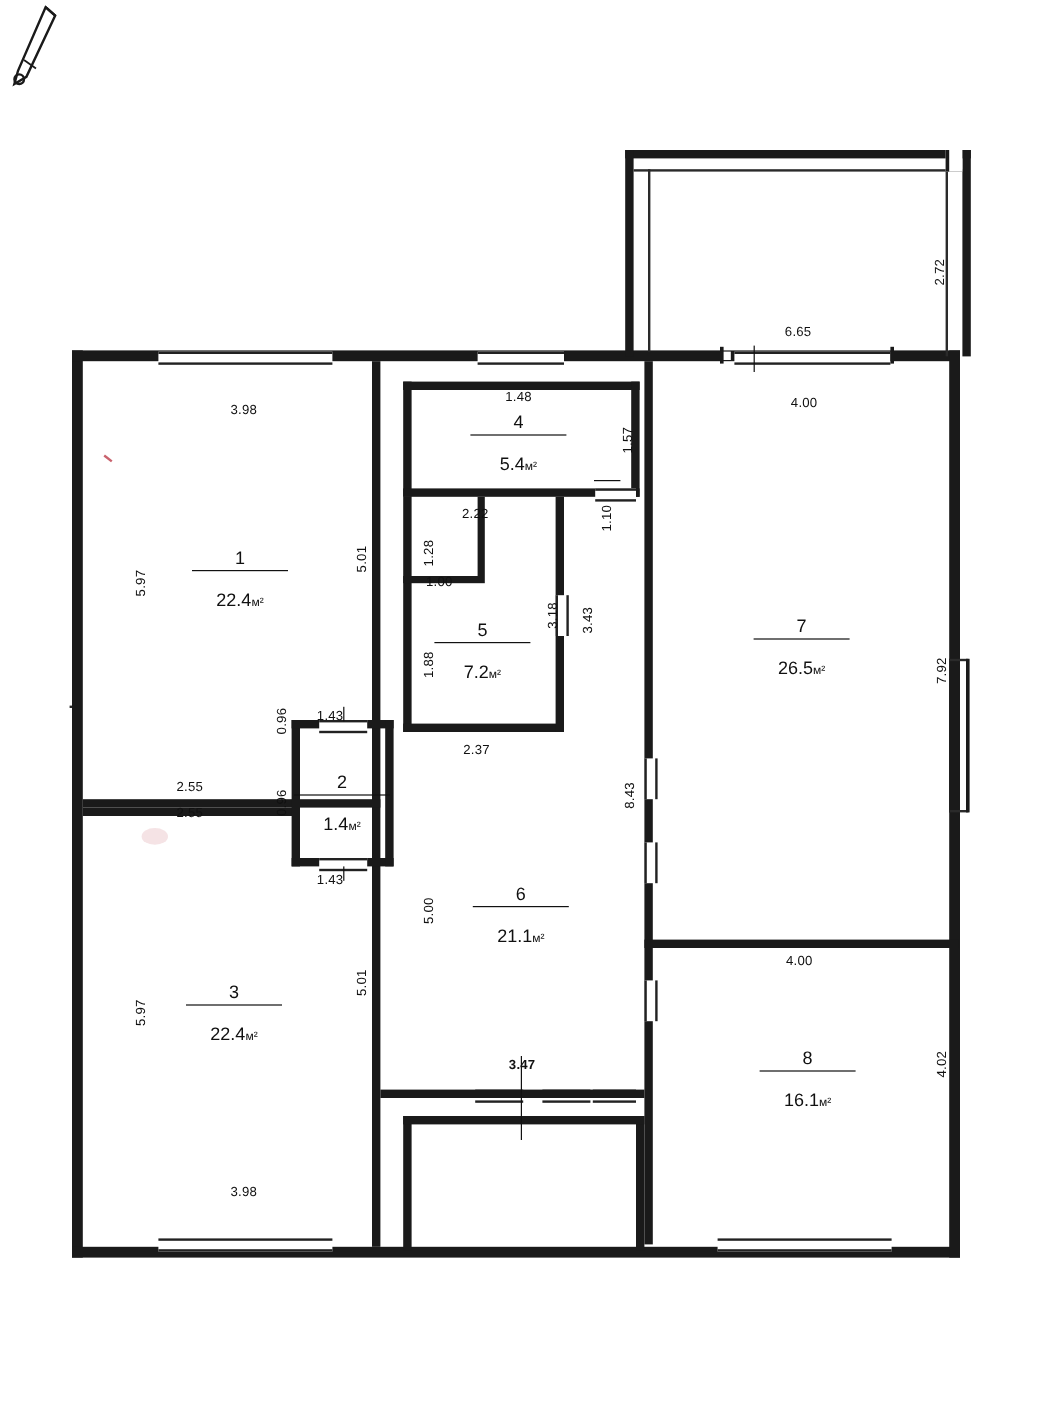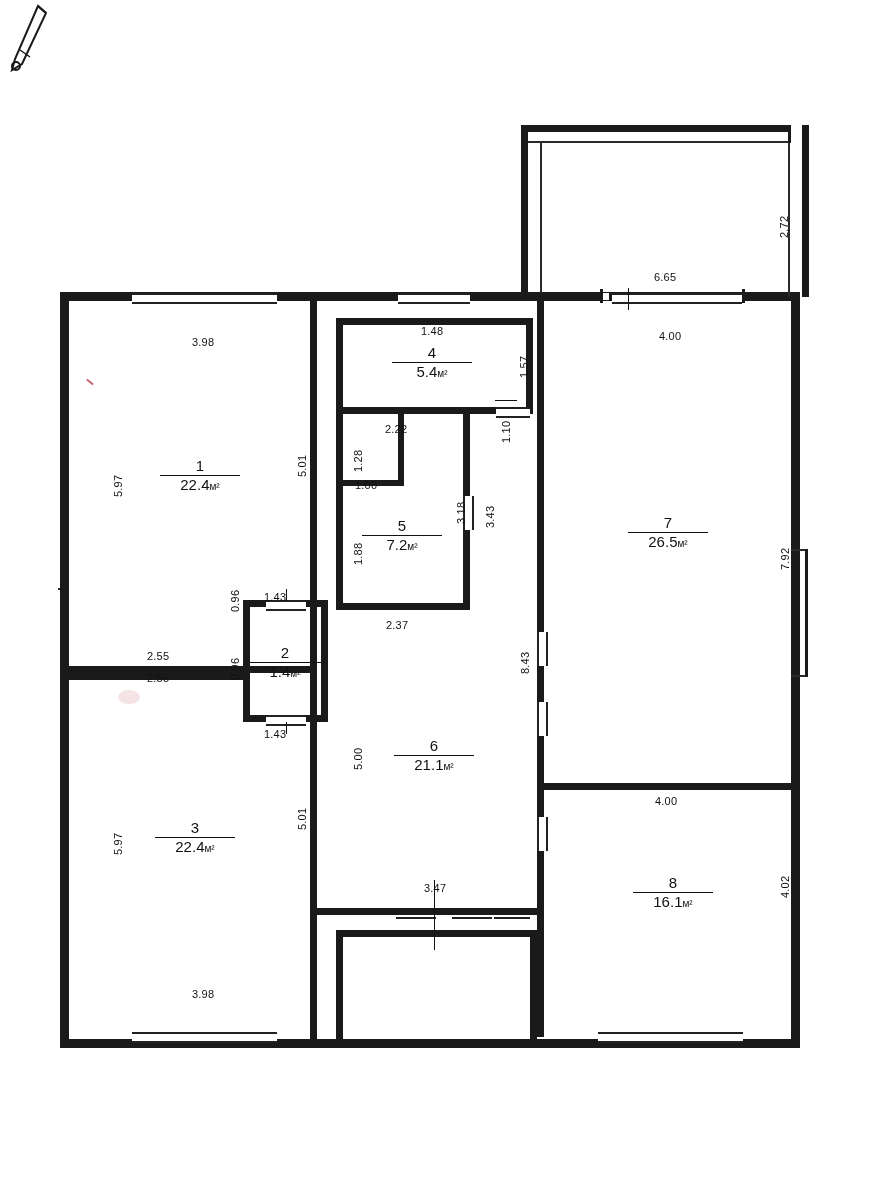--- a/index.html
+++ b/index.html
@@ -34,21 +34,21 @@
   }
   .room-num {
     font-size: 15px;
     color: #111;
     padding-bottom: 1px;
   }
   .room-area {
     font-size: 15px;
     color: #111;
     border-top: 1px solid #111;
-    padding-top: 1px;
+    padding-top: 17px;
   }
   .room-area .unit {
     font-size: 10px;
   }
   .dim {
     position: absolute;
     font-size: 11px;
     color: #111;
     white-space: nowrap;
     letter-spacing: 0.2px;
@@ -231,21 +231,21 @@
   <div class="tick" style="left:286px;top:589px;width:1px;height:12px;"></div>
   <div class="tick" style="left:286px;top:722px;width:1px;height:12px;"></div>
 
   <div class="dim" style="left:147px;top:672px;">2.55</div>
   <div class="dim v" style="left:112px;top:855px;">5.97</div>
   <div class="dim v" style="left:296px;top:830px;">5.01</div>
   <div class="dim" style="left:192px;top:988px;">3.98</div>
 
   <div class="dim v" style="left:352px;top:770px;">5.00</div>
   <div class="dim v" style="left:519px;top:674px;">8.43</div>
-  <div class="dim" style="left:424px;top:882px;">3.47</div>
+  <div class="dim" style="left:424px;top:882px;font-weight:bold;">3.47</div>
   <div class="tick" style="left:434px;top:880px;width:1px;height:70px;"></div>
 
   <div class="dim" style="left:659px;top:330px;">4.00</div>
   <div class="dim v" style="left:779px;top:570px;">7.92</div>
 
   <div class="dim" style="left:655px;top:795px;">4.00</div>
   <div class="dim v" style="left:779px;top:898px;">4.02</div>
 
 </div>
 

